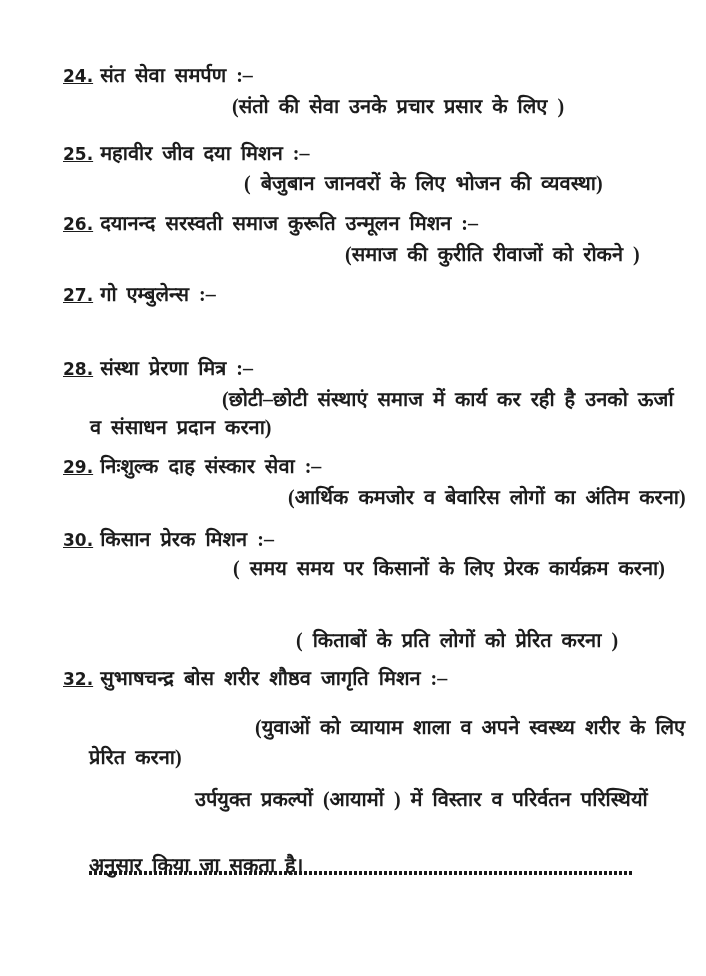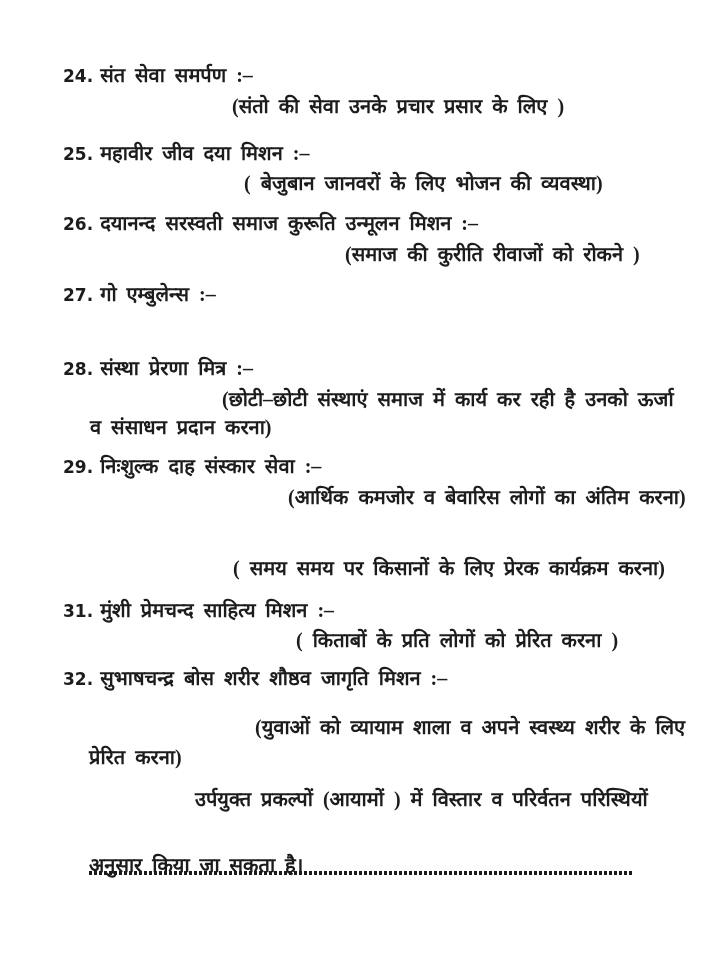--- a/index.html
+++ b/index.html
@@ -27,20 +27,21 @@
   }
   .heading { left: 63px; }
   .num {
     display: inline-block;
     font-family: "DejaVu Sans", sans-serif;
     font-size: 17px;
     font-weight: 700;
     word-spacing: 0;
     margin-right: 7px;
     vertical-align: baseline;
+    text-decoration: underline;
   }
   .dotted-line {
     position: absolute;
     height: 4px;
     background: repeating-linear-gradient(90deg, #1a1a1a 0 3px, transparent 3px 5px);
   }
 </style>
 </head>
 <body>
 
@@ -69,25 +70,25 @@
     <span class="num">28.</span><span>संस्था प्रेरणा मित्र :–</span>
   </div>
   <div class="line" style="top:386px; left:222px">(छोटी–छोटी संस्थाएं समाज में कार्य कर रही है उनको ऊर्जा</div>
   <div class="line" style="top:414px; left:90px">व संसाधन प्रदान करना)</div>
 
   <div class="line heading" style="top:453px">
     <span class="num">29.</span><span>निःशुल्क दाह संस्कार सेवा :–</span>
   </div>
   <div class="line" style="top:484px; left:288px">(आर्थिक कमजोर व बेवारिस लोगों का अंतिम करना)</div>
 
+  <div class="line heading" style="top:526px">
+    <span class="num">30.</span><span>किसान प्रेरक मिशन :–</span>
+  </div>
   <div class="line" style="top:555px; left:233px">( समय समय पर किसानों के लिए प्रेरक कार्यक्रम करना)</div>
 
-  <div class="line heading" style="top:597px">
-    <span class="num">31.</span><span>मुंशी प्रेमचन्द साहित्य मिशन :–</span>
-  </div>
   <div class="line" style="top:627px; left:296px">( किताबों के प्रति लोगों को प्रेरित करना )</div>
 
   <div class="line heading" style="top:665px">
     <span class="num">32.</span><span>सुभाषचन्द्र बोस शरीर शौष्ठव जागृति मिशन :–</span>
   </div>
   <div class="line" style="top:714px; left:255px">(युवाओं को व्यायाम शाला व अपने स्वस्थ्य शरीर के लिए</div>
   <div class="line" style="top:744px; left:89px">प्रेरित करना)</div>
 
   <div class="line" style="top:786px; left:195px">उर्पयुक्त प्रकल्पों (आयामों ) में विस्तार व परिर्वतन परिस्थियों</div>
   <div class="line" style="top:852px; left:89px">अनुसार किया जा सकता है।</div>

